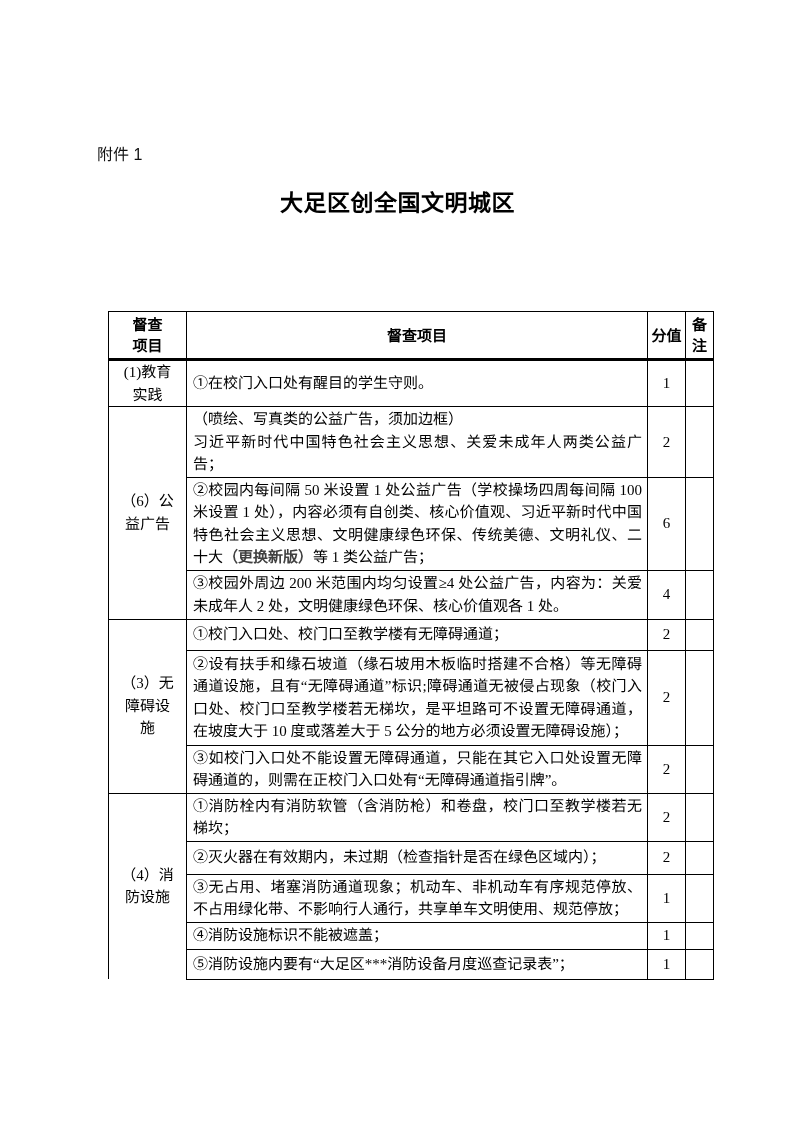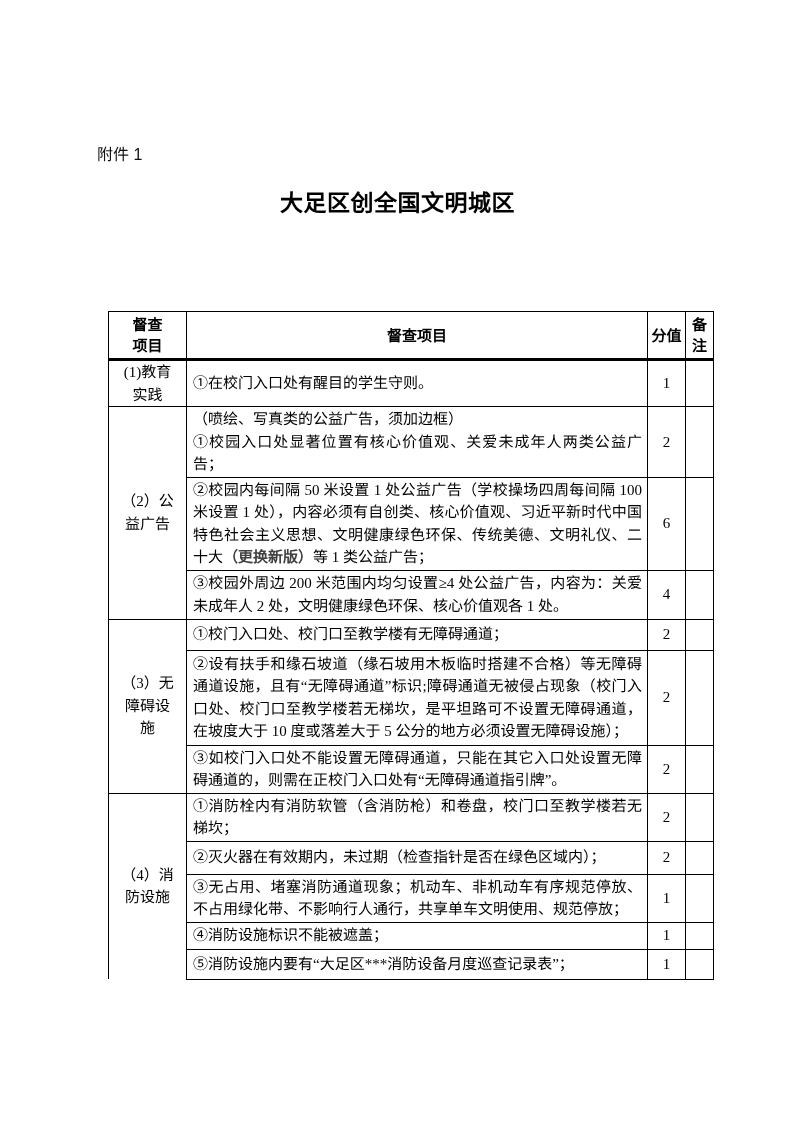--- a/index.html
+++ b/index.html
@@ -108,24 +108,24 @@
     </tr>
 
     <tr style="height:45px">
       <td class="item-cell">(1)教育实践</td>
       <td class="content-cell">①在校门入口处有醒目的学生守则。</td>
       <td class="score-cell">1</td>
       <td class="note-cell"></td>
     </tr>
 
     <tr style="height:48px">
-      <td class="item-cell" rowspan="3">（2）公益广告</td>
+      <td class="item-cell" rowspan="3">（6）公益广告</td>
       <td class="content-cell">
         <div>（喷绘、写真类的公益广告，须加边框）</div>
-        <div>①校园入口处显著位置有核心价值观、关爱未成年人两类公益广告；</div>
+        <div>习近平新时代中国特色社会主义思想、关爱未成年人两类公益广告；</div>
       </td>
       <td class="score-cell">2</td>
       <td class="note-cell"></td>
     </tr>
     <tr style="height:93px">
       <td class="content-cell"><span>②校园内每间隔 50 米设置 1 处公益广告（学校操场四周每间隔 100 米设置 1 处），内容必须有自创类、核心价值观、习近平新时代中国特色社会主义思想、文明健康绿色环保、传统美德、文明礼仪、二十大</span><span class="hl">（更换新版）</span><span>等 1 类公益广告；</span></td>
       <td class="score-cell">6</td>
       <td class="note-cell"></td>
     </tr>
     <tr style="height:49px">

